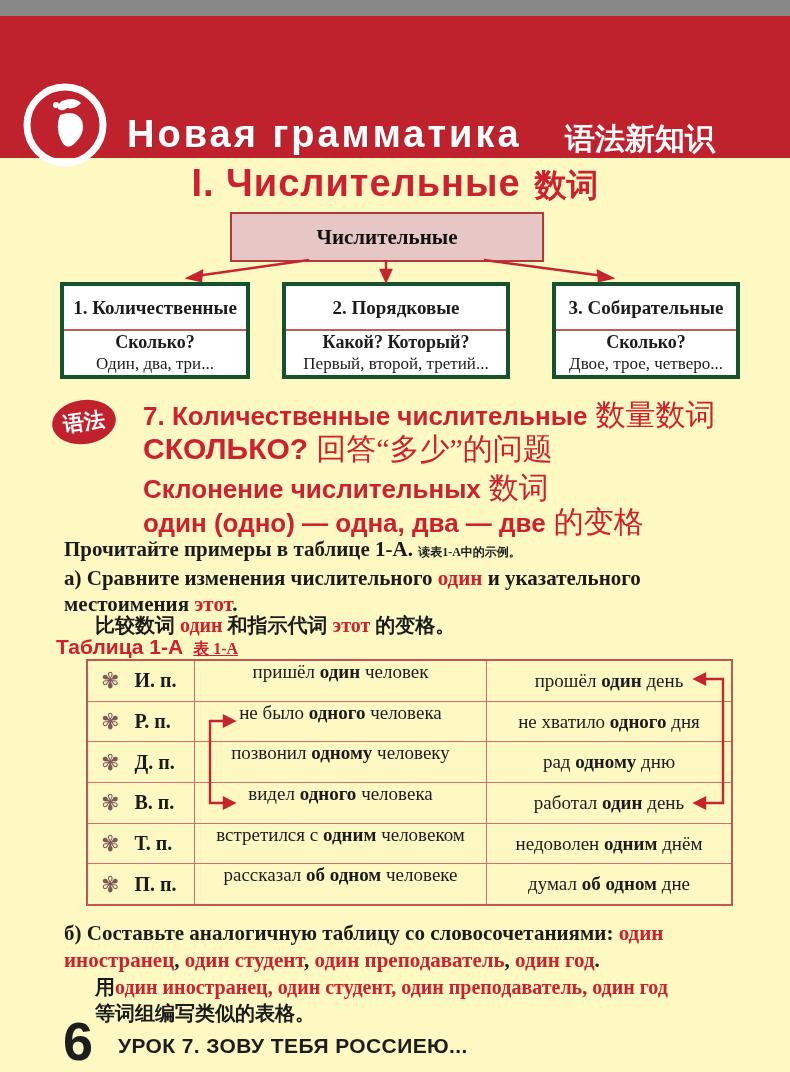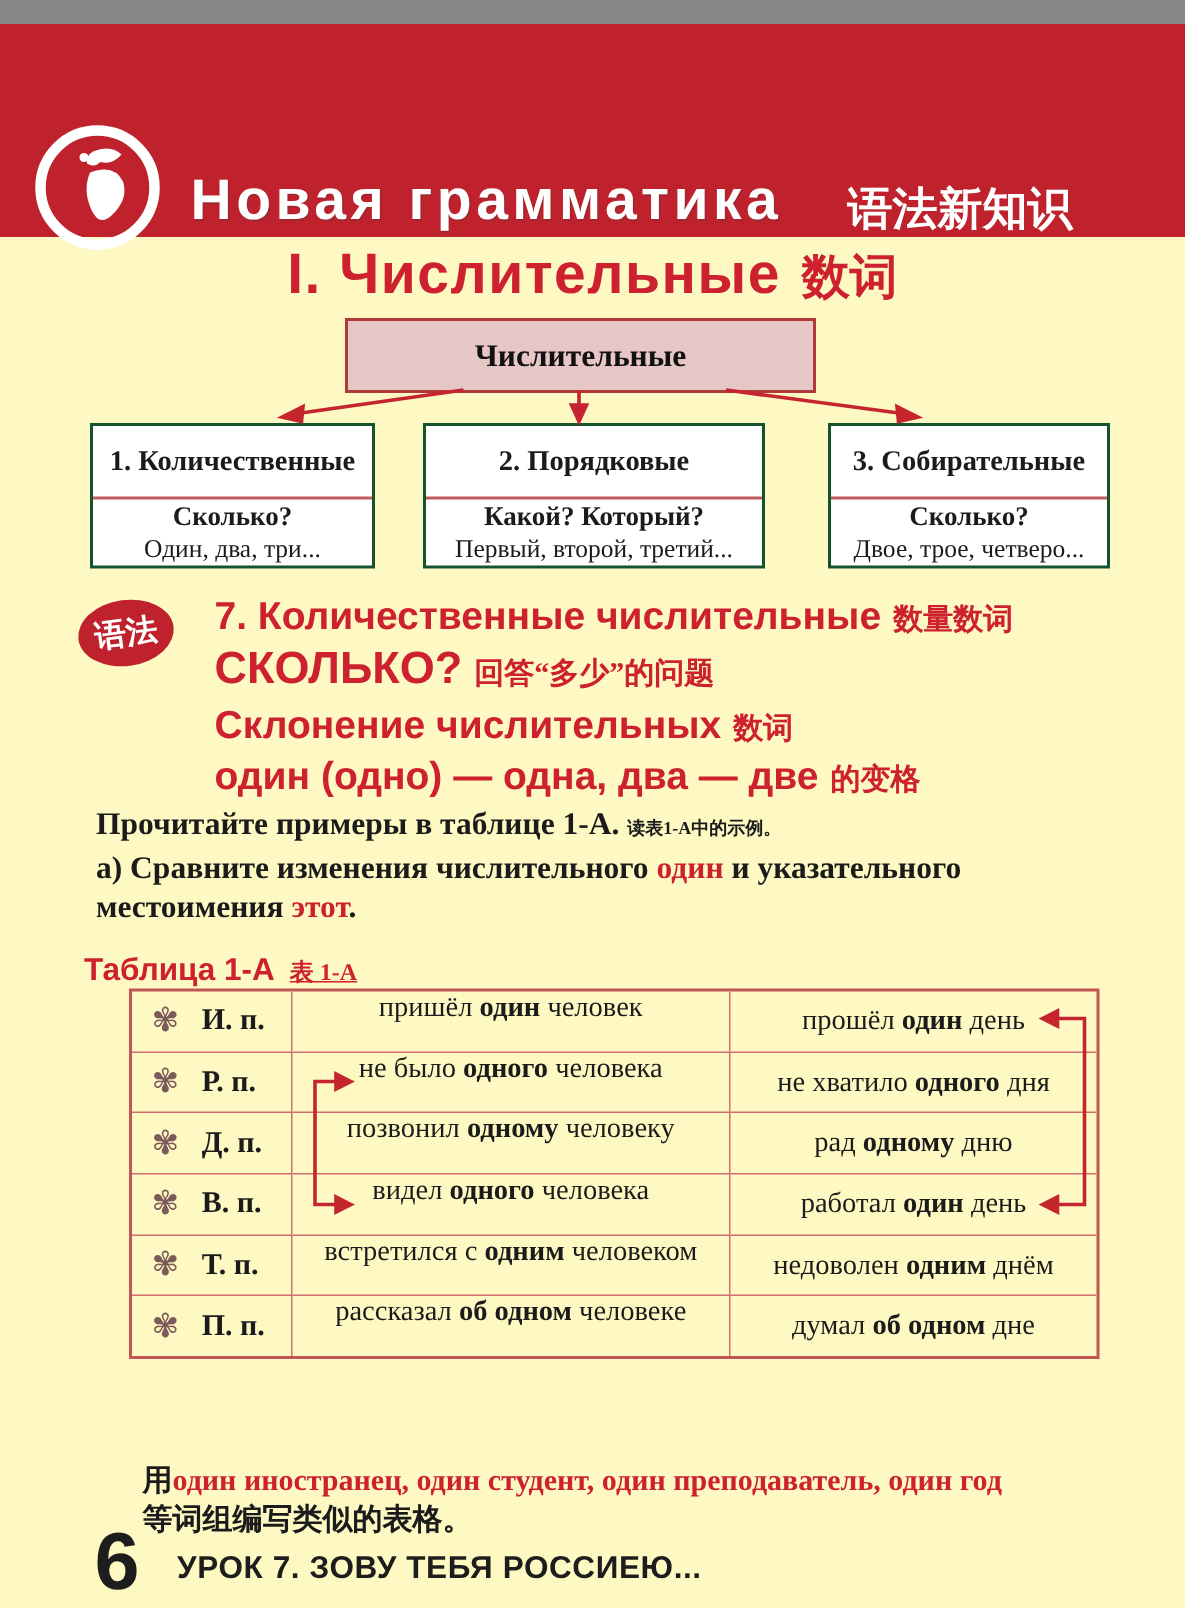--- a/index.html
+++ b/index.html
@@ -31,21 +31,21 @@
   }
   .main-title .cn { font-size:32px; font-weight:bold; color:#cd2130; margin-left:14px; }
   
   .top-box {
     position:absolute; left:230px; top:196px; width:310px; height:46px;
     background:#e7c6c6; border:2px solid #b03a3a;
     display:flex; align-items:center; justify-content:center;
     font-weight:bold; font-size:21px; color:#111;
   }
   .branch-box {
-    position:absolute; top:266px; height:97px; border:2px solid #14532d; background:#fff;
+    position:absolute; top:266px; height:97px; border:4px solid #14532d; background:#fff;
     display:flex; flex-direction:column; box-sizing:border-box;
   }
   .branch-box .bhead {
     height:48px; border-bottom:2px solid #c25b5b;
     display:flex; align-items:center; justify-content:center;
     font-weight:bold; font-size:19px; white-space:nowrap;
   }
   .branch-box .bbody {
     flex:1; display:flex; flex-direction:column; align-items:center; justify-content:center;
     line-height:22px; white-space:nowrap;
@@ -58,21 +58,21 @@
   
   .badge {
     position:absolute; left:52px; top:384px; width:64px; height:44px;
     background:#c0222d; border-radius:50%; transform:rotate(-8deg);
     display:flex; align-items:center; justify-content:center;
     color:#fff; font-size:21px; font-weight:bold;
   }
   .hblock { position:absolute; left:143px; top:379px; width:640px; }
   .hline { white-space:nowrap; color:#cd2130; }
   .hline .ru { font-family:"Liberation Sans", sans-serif; font-weight:bold; font-size:26px; }
-  .hline .cn { font-size:20px; font-weight:bold; margin-left:8px; }
+  .hline .cn { font-size:30px; font-weight:normal; margin-left:8px; }
   .hl1 { position:absolute; left:0; top:0; }
   .hl2 { position:absolute; left:0; top:34px; }
   .hl2 .ru { font-size:30px; }
   .hl3 { position:absolute; left:0; top:73px; }
   .hl4 { position:absolute; left:0; top:107px; }
   
   .p-read { position:absolute; left:64px; top:521px; font-weight:bold; font-size:21px; white-space:nowrap; }
   .p-read .cn { font-size:12px; }
   .p-a { position:absolute; left:64px; top:549px; width:670px; font-weight:bold; font-size:21px; line-height:26px; }
   .p-cn { position:absolute; left:95px; top:596px; font-size:20px; font-weight:bold; white-space:nowrap; }
@@ -174,20 +174,23 @@
   </div>
 
   <div class="p-read">
     <span>Прочитайте примеры в таблице 1-А.</span>
     <span class="cn">读表1-А中的示例。</span>
   </div>
   <div class="p-a">
     <div><span>а) Сравните изменения числительного </span><span class="red">один</span><span> и указательного</span></div>
     <div><span>местоимения </span><span class="red">этот</span><span>.</span></div>
   </div>
+  <div class="p-cn">
+    <span>比较数词 </span><span class="red">один</span><span> 和指示代词 </span><span class="red">этот</span><span> 的变格。</span>
+  </div>
 
   <div class="tbl-label">
     <span>Таблица 1-А</span><span class="cn">表 1-А</span>
   </div>
 
   <div class="gtable">
     <div class="grow">
       <div class="c1">
           <span class="flower">✾</span>
           <span class="case">И. п.</span>
@@ -254,20 +257,23 @@
         </div>
       <div class="c2">
           <span><span>рассказал </span><span class="b">об одном</span><span> человеке</span></span>
         </div>
       <div class="c3">
           <span><span>думал </span><span class="b">об одном</span><span> дне</span></span>
         </div>
     </div>
   </div>
 
+  <div class="p-b">
+    <span>б) Составьте аналогичную таблицу со словосочетаниями: </span><span class="red">один иностранец</span><span>, </span><span class="red">один студент</span><span>, </span><span class="red">один преподаватель</span><span>, </span><span class="red">один год</span><span>.</span>
+  </div>
   <div class="p-bcn">
     <span>用</span><span class="red">один иностранец, один студент, один преподаватель, один год</span><br>
     <span>等词组编写类似的表格。</span>
   </div>
 
   <div class="pagenum">6</div>
   <div class="lesson">УРОК 7. ЗОВУ ТЕБЯ РОССИЕЮ...</div>
 
   <svg class="overlay" width="790" height="1072" viewBox="0 0 790 1072">
     <g stroke="#c4252e" stroke-width="2.4" fill="#c4252e">

